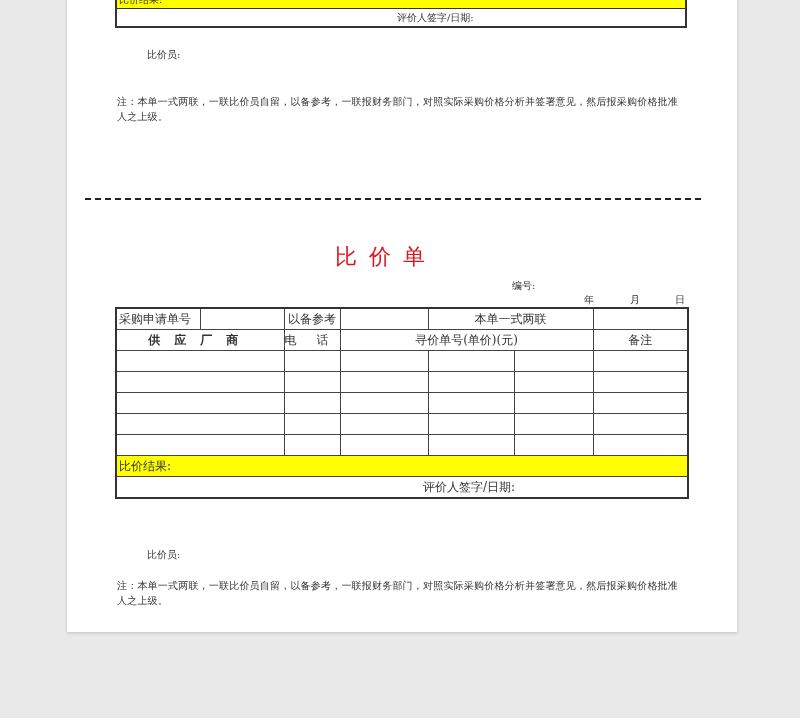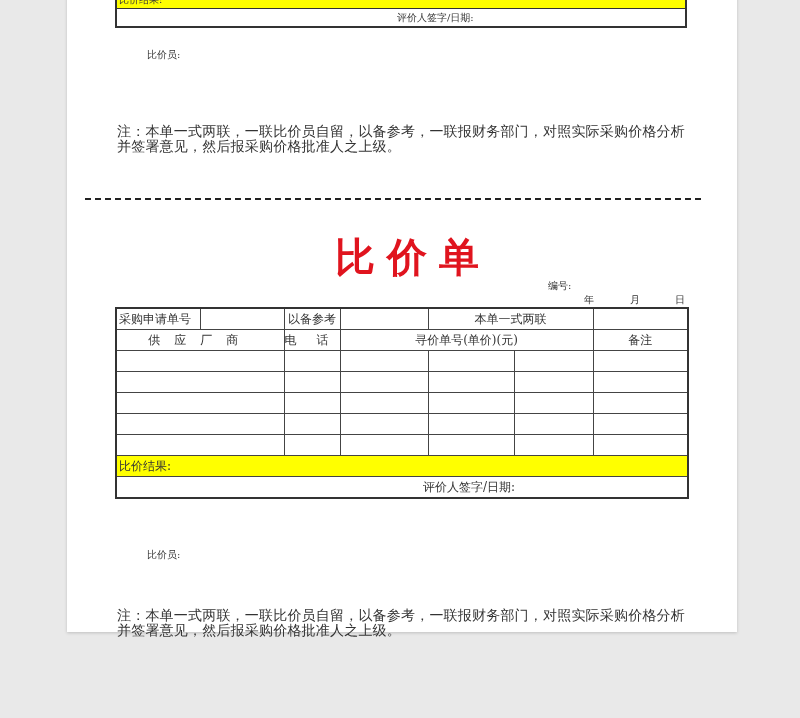--- a/index.html
+++ b/index.html
@@ -10,51 +10,51 @@
       color: #222;
       position: relative;
     }
     .page {
       position: absolute; left: 67px; top: -4px; width: 670px; height: 636px;
       background: #ffffff;
       box-shadow: 0 1px 3px rgba(0,0,0,0.18);
     }
     .abs { position: absolute; }
     .t { font-size: 10px; line-height: 12px; white-space: nowrap; color: #333; }
-    .note { font-size: 14px; line-height: 15px; color: #333; width: 570px; white-space: normal; letter-spacing: 0.2px; margin-top: 30px; }
+    .note { font-size: 10px; line-height: 15px; color: #333; width: 570px; white-space: normal; letter-spacing: 0.2px; }
 
     
     .frag-yellow { background: #ffff00; border-left: 2px solid #333; border-right: 2px solid #333; }
     .frag-sig { border: 2px solid #333; border-top: 1px solid #333; background: #fff; }
 
     .dash {
       position: absolute; left: 18px; top: 202px; width: 616px; height: 0;
       border-top: 2px dashed #222;
     }
 
     .title {
       position: absolute; left: 268px; top: 244px;
-      font-size: 40px; line-height: 34px; font-weight: bold;
+      font-size: 22px; line-height: 34px; font-weight: normal;
       color: #e0141e; letter-spacing: 12px;
       font-family: "DejaVu Serif", serif;
     }
 
     table.form {
       position: absolute; left: 48px; top: 311px; width: 572px;
       border-collapse: collapse; table-layout: fixed;
       border: 2px solid #333;
     }
     table.form td {
       border: 1px solid #444; height: 20px; padding: 0;
       font-size: 12px; line-height: 11px; text-align: center; color: #333;
       overflow: hidden; white-space: nowrap;
     }
     table.form td.left { text-align: left; padding-left: 2px; }
     table.form tr.yellow td { background: #ffff00; text-align: left; padding-left: 2px; }
-    .spread { letter-spacing: 14px; }
+    .spread { letter-spacing: 14px; font-weight: bold; }
     .spread2 { letter-spacing: 20px; margin-top: 33px; }
     .diag { position: relative; }
     .diag svg { position: absolute; left: 0; top: 0; }
   </style>
 </head>
 <body>
 
 <div class="page">
 
   <div class="abs frag-yellow" style="left:48px; top:0; width:568px; height:12px;">
@@ -62,21 +62,21 @@
   </div>
   <div class="abs frag-sig" style="left:48px; top:12px; width:568px; height:17px;">
     <span class="t" style="position:absolute;left:280px;top:3px;">评价人签字/日期:</span>
   </div>
   <div class="abs t" style="left:80px; top:53px;">比价员:</div>
   <div class="abs note" style="left:50px; top:98px;">注：本单一式两联，一联比价员自留，以备参考，一联报财务部门，对照实际采购价格分析并签署意见，然后报采购价格批准人之上级。</div>
 
   <div class="dash"></div>
 
   <div class="title">比价单</div>
-  <div class="abs t" style="left:481px; top:284px;">编号:</div>
+  <div class="abs t" style="left:445px; top:284px;">编号:</div>
   <div class="abs t" style="left:517px; top:298px;">年</div>
   <div class="abs t" style="left:563px; top:298px;">月</div>
   <div class="abs t" style="left:608px; top:298px;">日</div>
 
   <table class="form">
     <colgroup>
       <col style="width:84px">
       <col style="width:84px">
       <col style="width:56px">
       <col style="width:88px">

